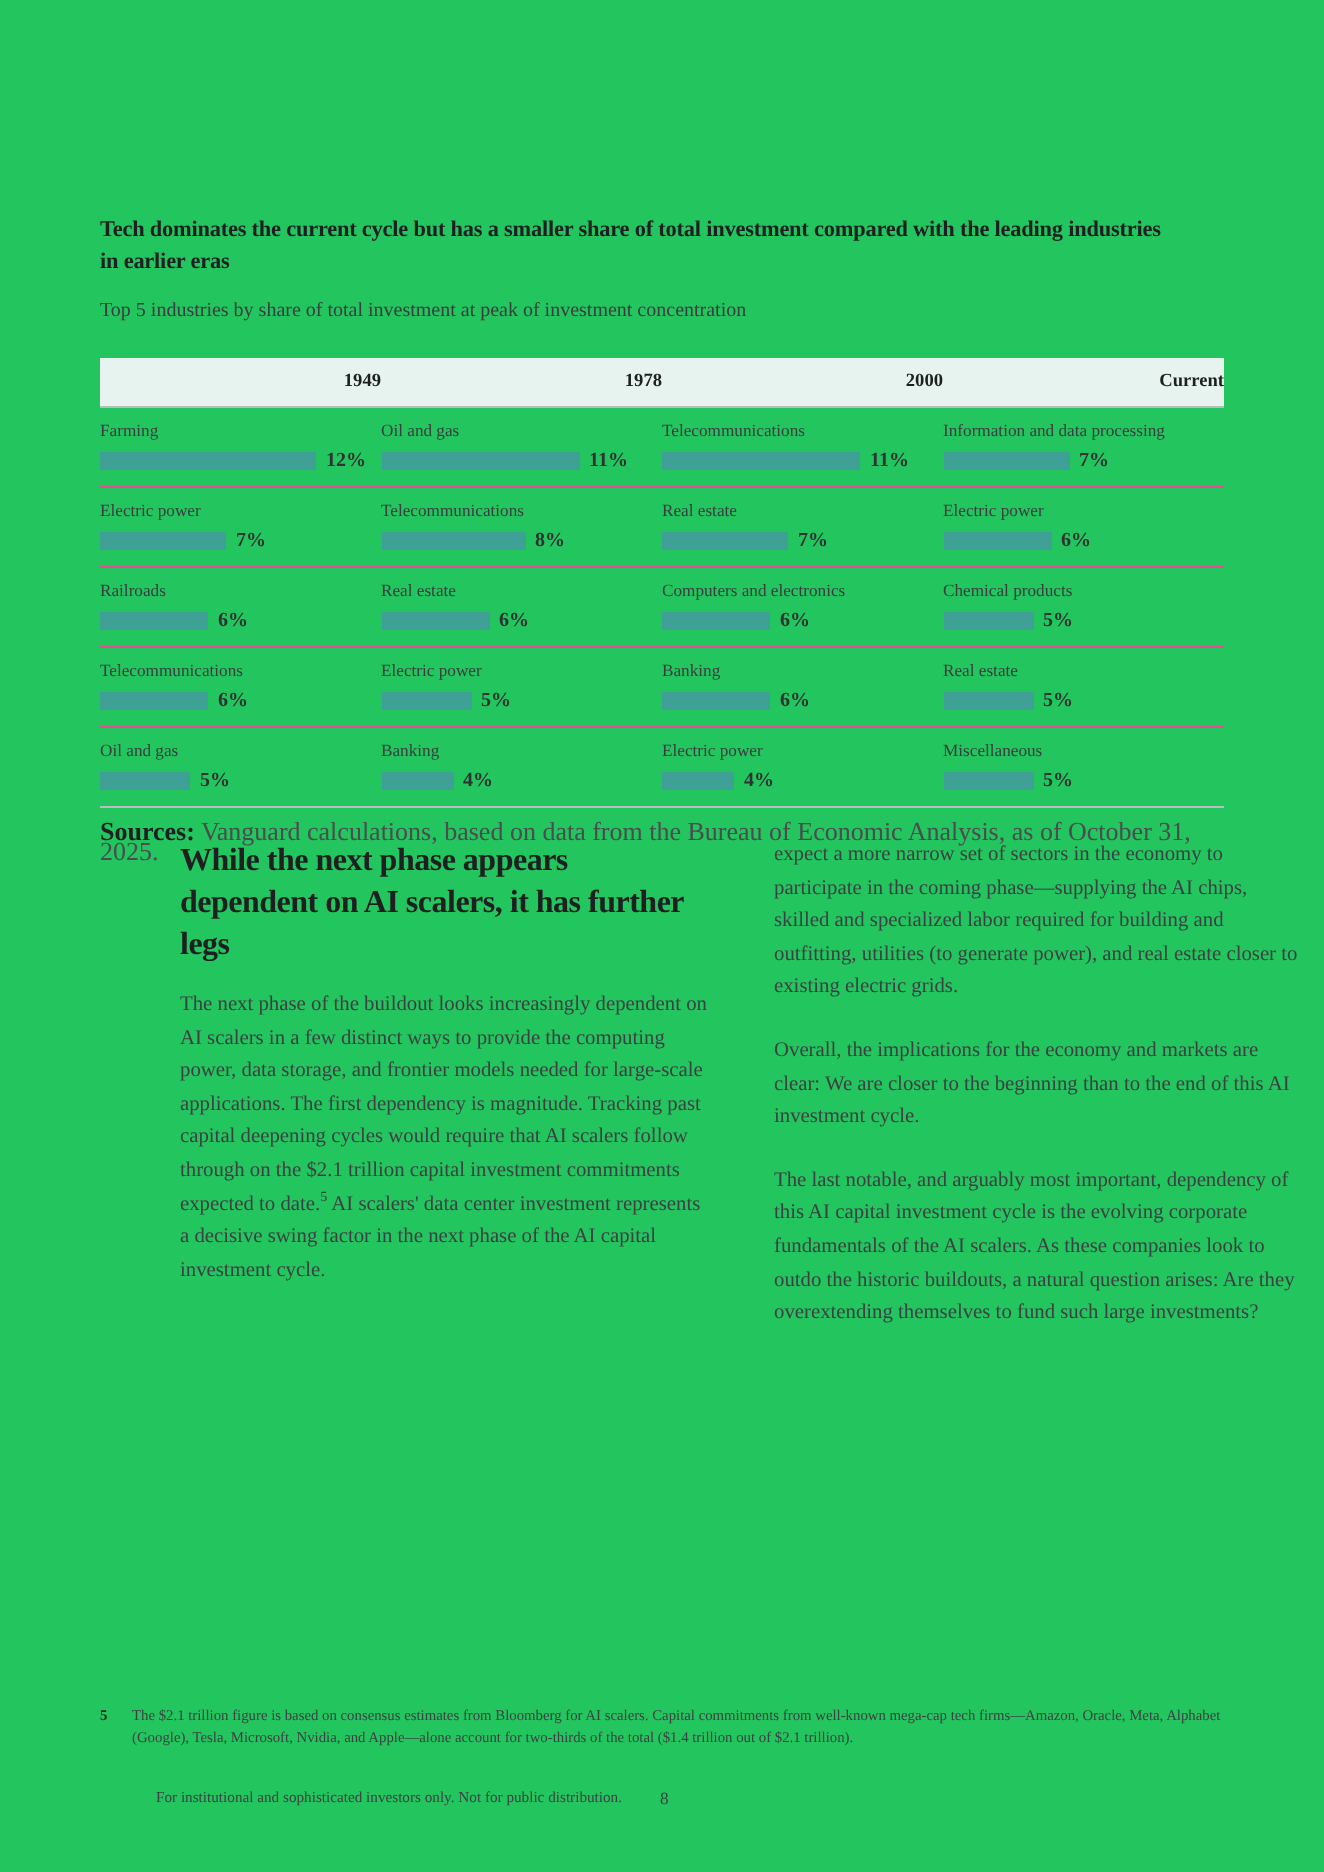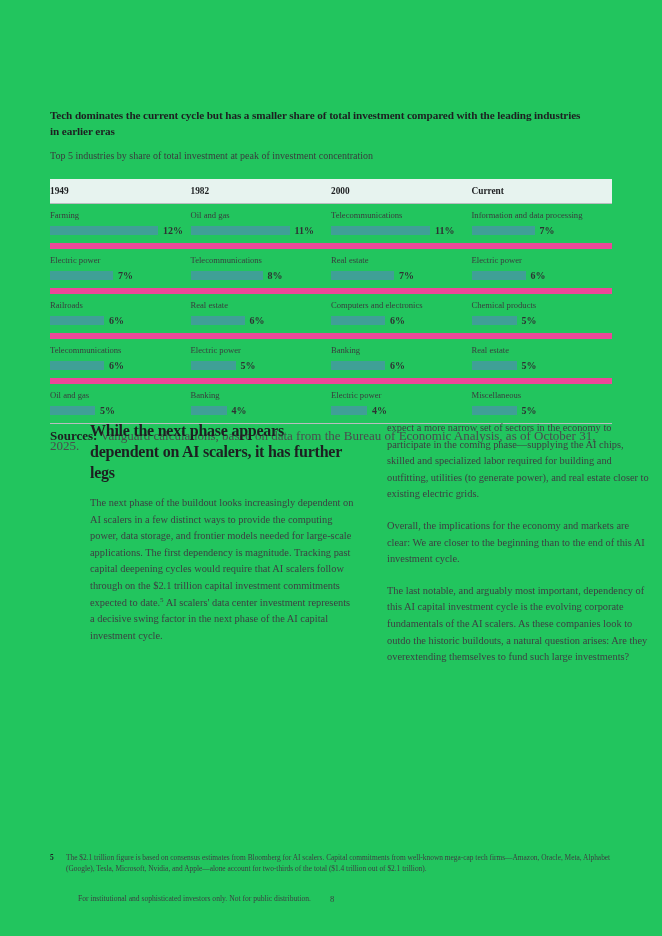--- a/index.html
+++ b/index.html
@@ -44,26 +44,26 @@
   .chart-table {
     width: 562px;
     border-collapse: collapse;
     table-layout: fixed;
   }
   .chart-table thead th {
     background: #e7f3ef;
     font-size: 9.3px;
     font-weight: bold;
     color: #1d1f21;
-    text-align: left;
+    text-align: right;
     padding: 7px 0 7px 0;
     border: none;
   }
   .chart-table tbody tr {
-    border-bottom: 6px solid #ec4899;
+    border-bottom: 1px solid #ec4899;
   }
   .chart-table tbody tr:first-child td { border-top: 1px solid #b9bdbf; }
   .chart-table tbody tr:last-child { border-bottom: 1px solid #b9bdbf; }
   .chart-table td {
     vertical-align: top;
     padding: 6px 14px 7px 0;
     border: none;
   }
   .cell-label {
     font-size: 8.6px;
@@ -177,21 +177,21 @@
 <div class="page">
 
   <div class="figure">
     <div class="fig-title">Tech dominates the current cycle but has a smaller share of total investment compared with the leading industries in earlier eras</div>
     <div class="fig-subtitle">Top 5 industries by share of total investment at peak of investment concentration</div>
 
     <table class="chart-table">
       <thead>
         <tr>
           <th>1949</th>
-          <th>1982</th>
+          <th>1978</th>
           <th>2000</th>
           <th>Current</th>
         </tr>
       </thead>
       <tbody id="table-body">
           <tr>
             <td>
               <div class="cell-label">Farming</div>
               <div class="cell-bar-row">
                 <div class="bar" style="width: 108px; background: rgb(63, 160, 150);"></div>

